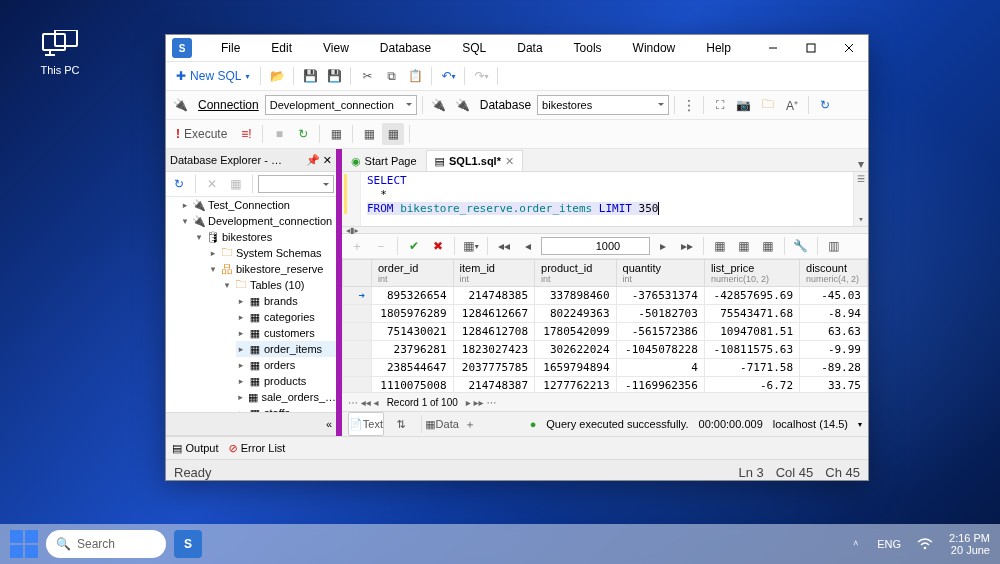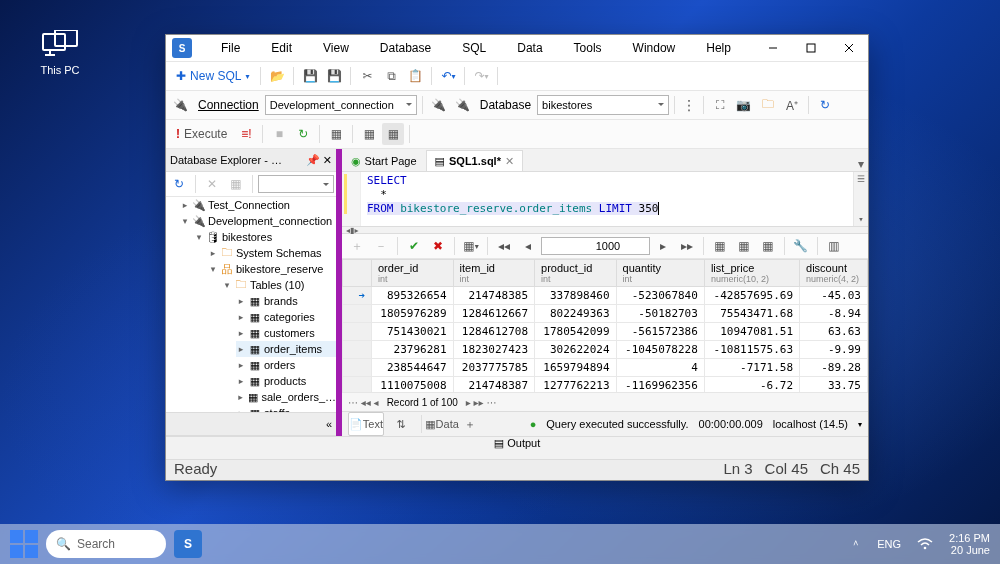--- a/index.html
+++ b/index.html
@@ -49,22 +49,22 @@
 .split{height:6px;background:#f2f2f2;border-top:1px solid #dcdcdc;border-bottom:1px solid #dcdcdc;display:flex;align-items:center;padding-left:4px;}
 .gridtools{height:24px;display:flex;align-items:center;padding:0 4px;gap:2px;border-bottom:1px solid #e6e6e6;background:#fbfbfb;}
 .gridwrap{flex:1;overflow:auto;}
 table.grid{border-collapse:collapse;width:100%;font-size:11px;}
 table.grid th{background:#f0f0f0;border:1px solid #dcdcdc;padding:2px 6px;text-align:left;font-weight:normal;}
 table.grid th .sub{color:#888;font-size:9px;display:block;}
 table.grid td{border:1px solid #e8e8e8;padding:2px 6px;text-align:right;font-family:Consolas,monospace;}
 .rowptr{width:16px;background:#f0f0f0;text-align:center;color:#0066cc;}
 .recbar{height:18px;display:flex;align-items:center;font-size:10px;background:#f6f6f6;border-top:1px solid #e6e6e6;padding:0 6px;gap:8px;}
 .statusbar{height:24px;background:#f2f2f2;border-top:1px solid #dcdcdc;display:flex;align-items:center;padding:0 6px;font-size:11px;gap:6px;}
-.btm-tabs{height:22px;background:#f2f2f2;border-top:1px solid #dcdcdc;display:flex;align-items:center;padding:0 6px;gap:10px;font-size:11px;flex-direction:column;}
-.bottombar{height:20px;background:#ededed;display:flex;align-items:flex-start;padding:0 8px;font-size:15px;color:#444;border-top:1px solid #dcdcdc;}
+.btm-tabs{height:22px;background:#f2f2f2;border-top:1px solid #dcdcdc;display:flex;align-items:center;padding:0 6px;gap:10px;font-size:11px;}
+.bottombar{height:20px;background:#ededed;display:flex;align-items:flex-end;padding:0 8px;font-size:13px;color:#444;border-top:1px solid #dcdcdc;}
 .bottombar .right{margin-left:auto;display:flex;gap:12px;}
 .taskbar{position:absolute;left:0;right:0;bottom:0;height:40px;background:rgba(180,195,225,0.65);backdrop-filter:blur(4px);display:flex;align-items:center;padding:0 10px;color:#fff;}
 .search{background:#fff;border-radius:14px;height:28px;width:100px;display:flex;align-items:center;padding:0 10px;color:#666;gap:6px;}
 .tray{margin-left:auto;display:flex;align-items:center;gap:16px;font-size:11px;}
 .start{width:28px;height:28px;display:grid;grid-template-columns:1fr 1fr;grid-template-rows:1fr 1fr;gap:2px;}
 .start div{background:#3b82f6;}
 .pinned{width:28px;height:28px;background:#2f74d0;border-radius:4px;display:flex;align-items:center;justify-content:center;color:#fff;font-weight:bold;font-size:12px;}
 .hl-blue{color:#1864d6;}
 svg{display:block;}
 .red{color:#d01414;}
@@ -380,21 +380,21 @@
                 <th>list_price<span class="sub">numeric(10, 2)</span></th>
                 <th>discount<span class="sub">numeric(4, 2)</span></th>
               </tr>
             </thead>
           <tbody id="grid-body">
               <tr>
                 <td class="rowptr">➔</td>
                 <td>895326654</td>
                 <td>214748385</td>
                 <td>337898460</td>
-                <td>-523067840</td>
+                <td>-376531374</td>
                 <td>-42857695.69</td>
                 <td>-45.03</td>
               </tr>
               <tr>
                 <td class="rowptr"></td>
                 <td>1805976289</td>
                 <td>1284612667</td>
                 <td>802249363</td>
                 <td>-50182703</td>
                 <td>75543471.68</td>

